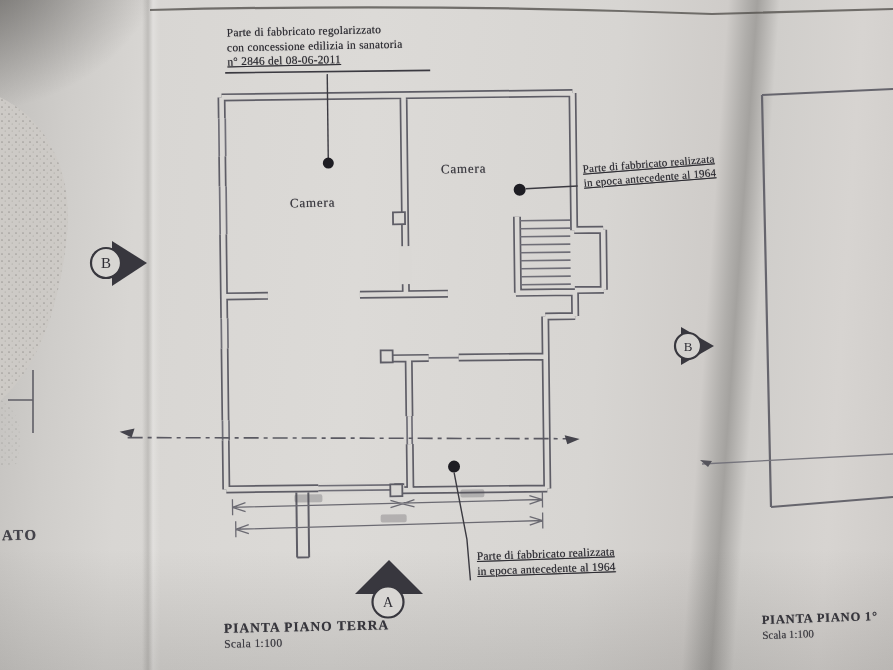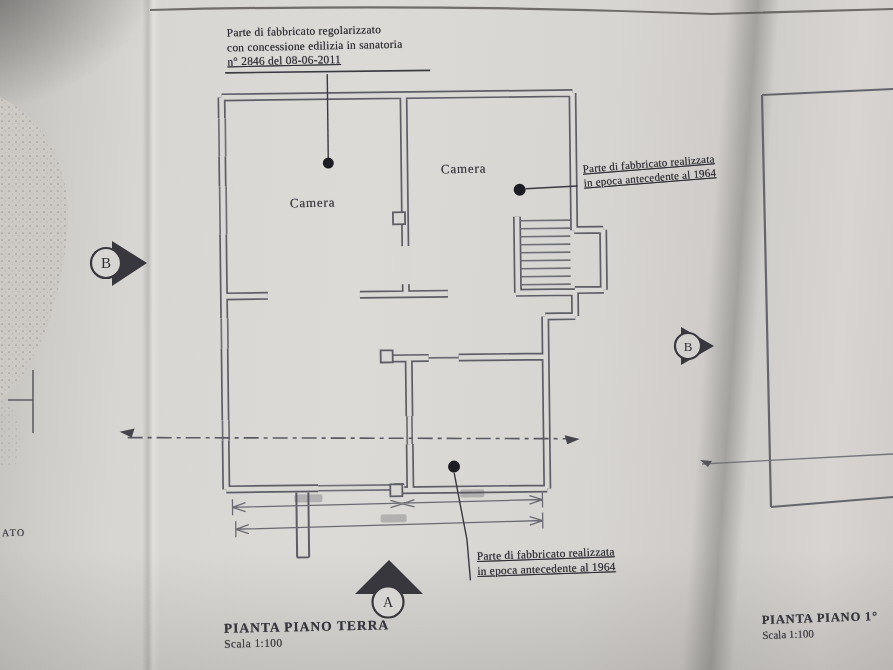--- a/index.html
+++ b/index.html
@@ -15,21 +15,21 @@
   svg.lines{position:absolute;left:0;top:0;filter:blur(.35px);}
   .txt{position:absolute;text-shadow:0 0 .7px rgba(25,25,30,.55);}
   .txt span{display:block;}
   .ann{font-size:11.5px;line-height:1.28;color:#2b2a31;letter-spacing:.2px;}
   .u{text-decoration:underline;text-decoration-thickness:1.1px;}
   .room{font-size:13px;letter-spacing:.8px;color:#3a3940;}
   .cap .t{font-size:13.5px;font-weight:600;letter-spacing:1px;color:#36353c;}
   .cap .s{font-size:11.5px;letter-spacing:.4px;color:#3c3b42;margin-top:1px;}
   .cap2 .t{font-size:12.5px;font-weight:600;letter-spacing:.8px;color:#36353c;}
   .cap2 .s{font-size:11px;color:#3c3b42;margin-top:1px;}
-  .frag{font-size:10px;font-weight:400;letter-spacing:1.5px;color:#43424a;}
+  .frag{font-size:15px;font-weight:700;letter-spacing:1.5px;color:#43424a;}
 </style>
 </head>
 <body>
 
 <div class="canvas">
 
   <svg class="lines" width="893" height="670" viewBox="0 0 893 670">
     <defs>
       <pattern id="stip" width="7" height="7" patternUnits="userSpaceOnUse">
         <circle cx="2" cy="2" r=".85" fill="#8f8d89"></circle>

